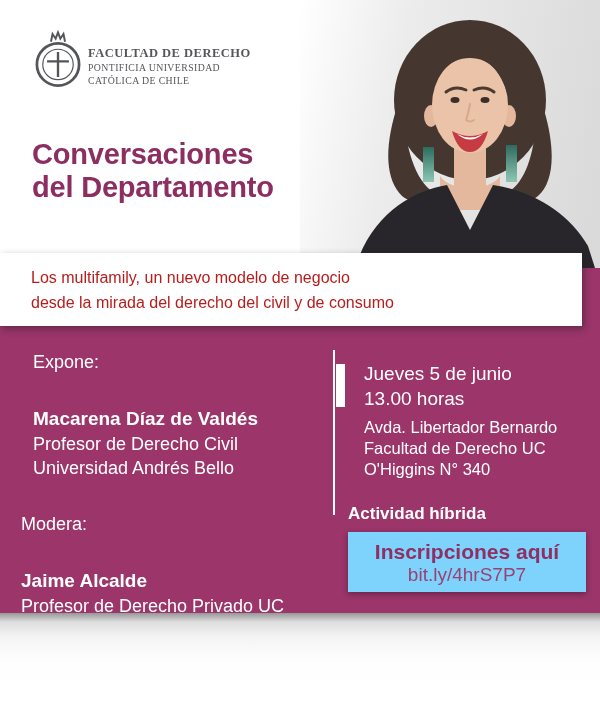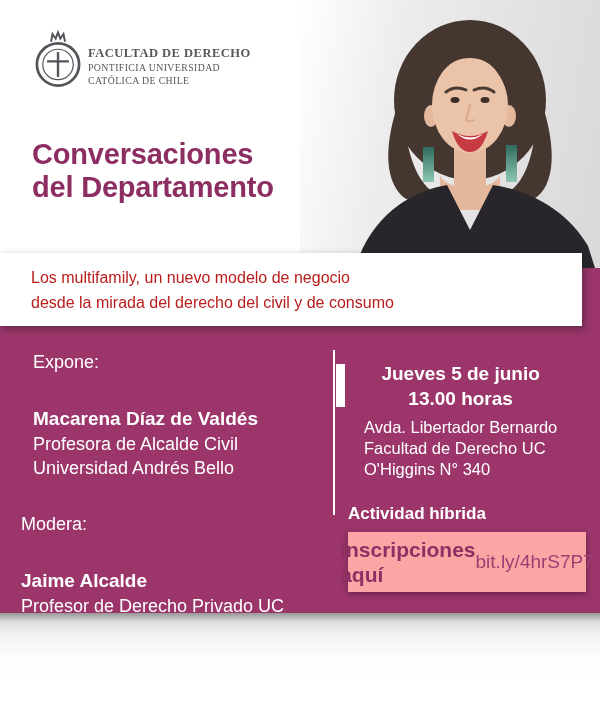--- a/index.html
+++ b/index.html
@@ -53,32 +53,32 @@
   .speaker-block { position:absolute; left:33px; top:350px; }
   .mod-block     { position:absolute; left:21px; top:512px; }
   .person-label  { font-size:18px; line-height:25px; }
   .person-name   { font-size:19px; line-height:26px; font-weight:bold;margin-top:31px; }
   .person-role   { font-size:18px; line-height:24px; }
 
   .divider-line { position:absolute; left:333px; top:350px; width:2px; height:165px; background:#ffffff; }
   .date-marker  { position:absolute; left:336px; top:364px; width:9px;  height:43px;  background:#ffffff; }
 
   .when-block { position:absolute; left:364px; top:361px; }
-  .when-strong { font-size:19px; line-height:25px; font-weight:bold;text-align:center; }
+  .when-strong { font-size:19px; line-height:25px; font-weight:normal; }
   .venue { margin-top:6px; }
   .venue-line { font-size:16.5px; line-height:21px; }
 
   .modality {
     position:absolute; left:348px; top:504px; width:238px;
     text-align:left; font-size:17px; font-weight:bold;
   }
   .cta-button {
     position:absolute; left:348px; top:532px; width:238px; height:60px;
-    background:#fca5a5; box-shadow:0 2px 6px rgba(0,0,0,.35);
-    display:flex; flex-direction:row; align-items:center; justify-content:center;
+    background:#7dd3fc; box-shadow:0 2px 6px rgba(0,0,0,.35);
+    display:flex; flex-direction:column; align-items:center; justify-content:center;
     cursor:pointer;
   }
   .cta-label { color:#8f2f63; font-weight:bold; font-size:21px; line-height:25px; }
   .cta-url   { color:#9a4173; font-size:19px; line-height:22px; }
 
   
   .footer {
     position:absolute; left:0; top:613px; width:600px; height:110px;
     background:linear-gradient(#979797 0px,#dedede 9px,#f4f4f4 24px,#fdfdfd 45px,#ffffff 70px);
   }
@@ -149,21 +149,21 @@
   <div class="maroon"></div>
 
   <div class="banner">
     <div class="banner-line">Los multifamily, un nuevo modelo de negocio</div>
     <div class="banner-line">desde la mirada del derecho del civil y de consumo</div>
   </div>
 
   <div class="speaker-block white-txt">
     <div class="person-label">Expone:</div>
     <div class="person-name">Macarena Díaz de Valdés</div>
-    <div class="person-role">Profesora de Alcalde Civil</div>
+    <div class="person-role">Profesor de Derecho Civil</div>
     <div class="person-role">Universidad Andrés Bello</div>
   </div>
 
   <div class="mod-block white-txt">
     <div class="person-label">Modera:</div>
     <div class="person-name">Jaime Alcalde</div>
     <div class="person-role">Profesor de Derecho Privado UC</div>
   </div>
 
   <div class="divider-line"></div>

